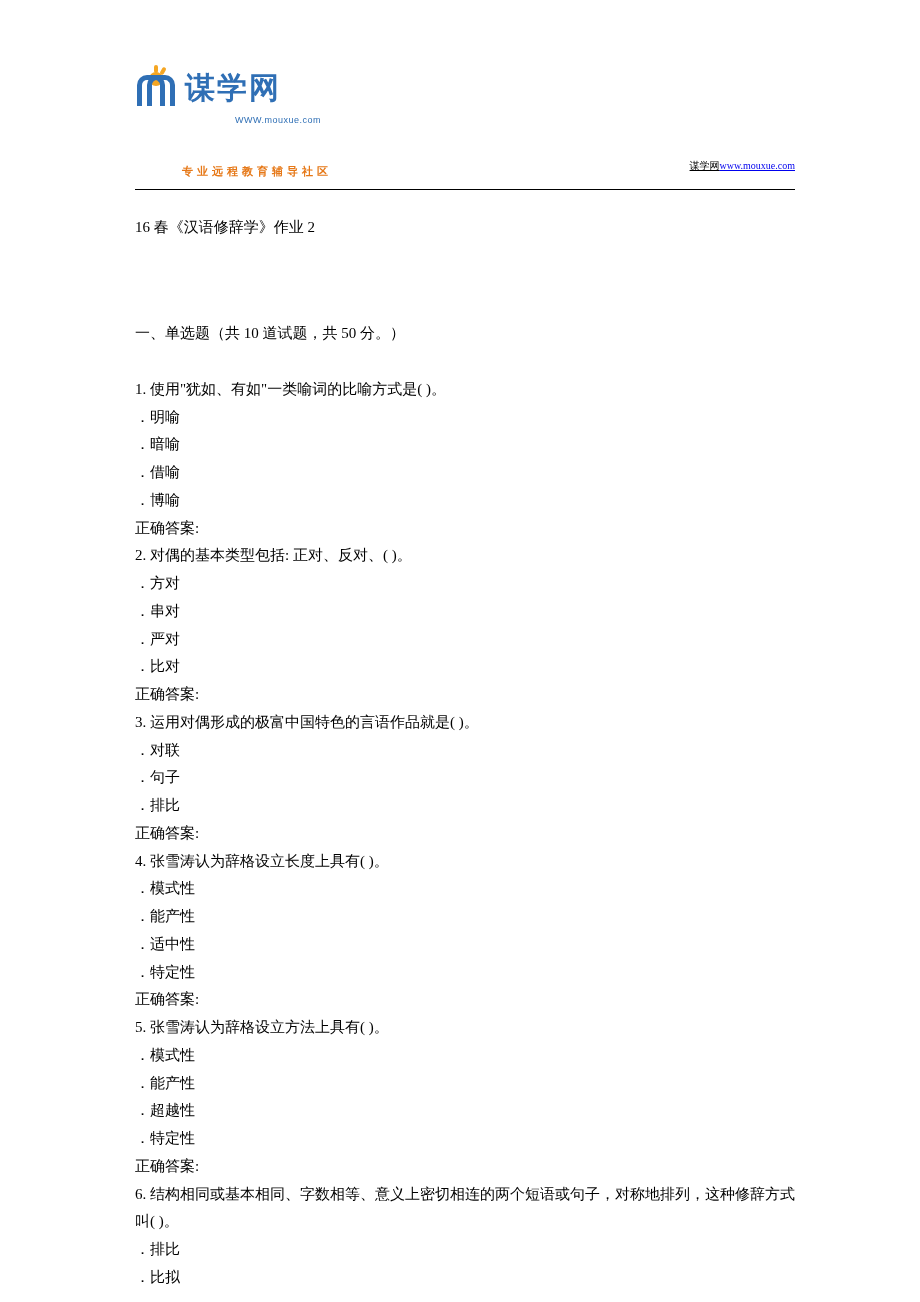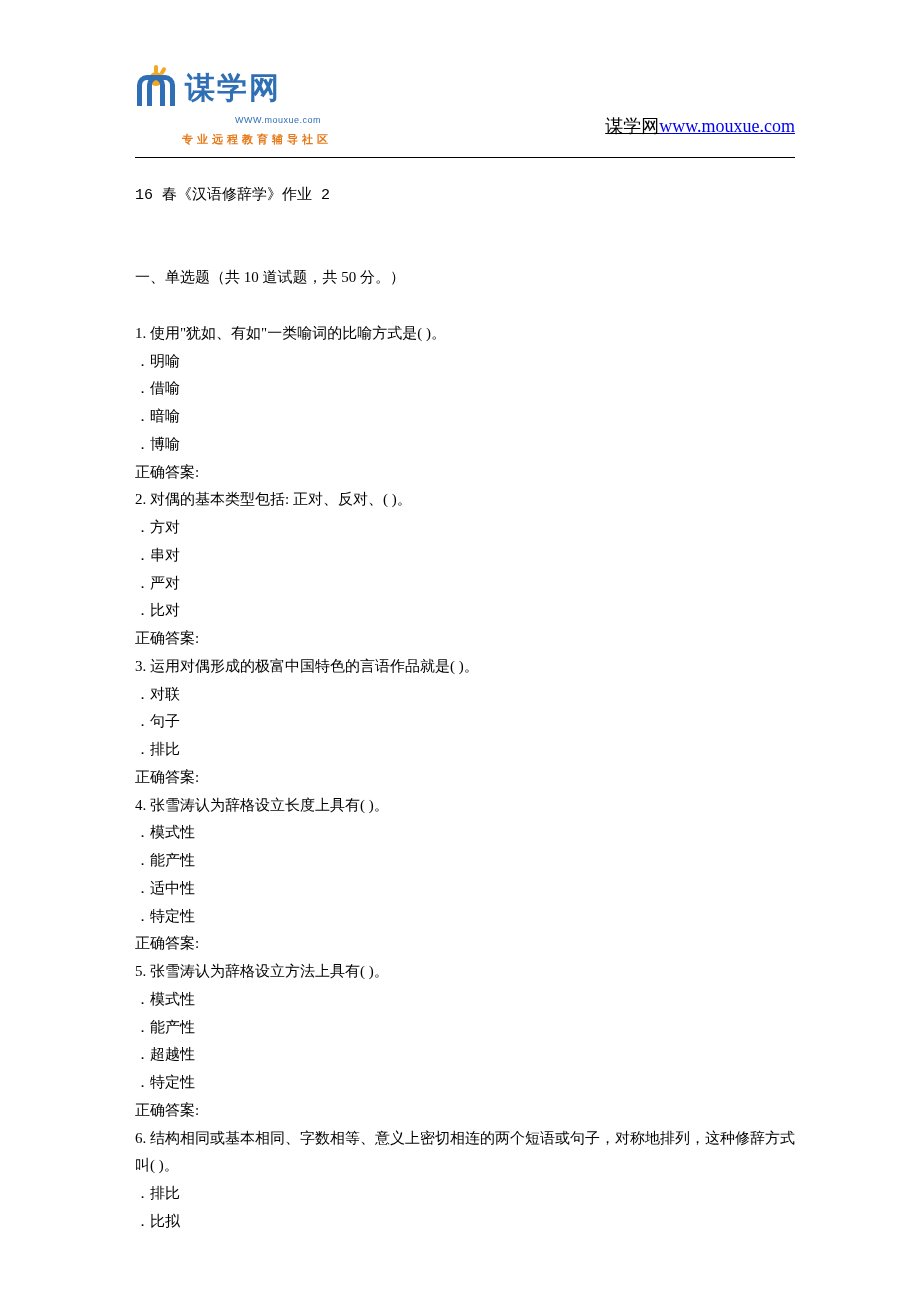--- a/index.html
+++ b/index.html
@@ -1,18 +1,19 @@
 <!DOCTYPE html>
 <html><head>
   <meta charset="utf-8">
   <style>
     * {
       margin: 0;
       padding: 0;
       box-sizing: border-box;
+      gap: 32px;
     }
     body {
       font-family: "SimSun", "宋体", serif;
       background: #fff;
       width: 920px;
       padding: 60px 125px 40px 135px;
       font-size: 15px;
       line-height: 1.85;
       color: #000;
     }
@@ -93,37 +94,36 @@
     .logo-tagline {
       font-family: "Microsoft YaHei", sans-serif;
       font-size: 11px;
       color: #e67817;
       letter-spacing: 4px;
       font-weight: bold;
       margin-top: 1px;
       margin-left: 47px;
     }
     .site-link {
-      font-size: 18px;
+      font-size: 10px;
       color: #000;
       padding-bottom: 6px;
       text-decoration: underline;
     }
     .site-link a {
       color: #0000EE;
       text-decoration: underline;
     }
     .divider {
       border: none;
       border-top: 1.2px solid #000;
       margin: 6px 0 24px 0;
     }
     .title {
-      margin-bottom: 54px;
-      font-family: Liberation Mono, monospace;
+      margin-bottom: 78px;
     }
     .section-header {
       margin-bottom: 28px;
     }
     .question-block {
       margin: 0;
     }
     .line {
       margin: 0;
     }
@@ -156,22 +156,22 @@
 <hr class="divider">
 
 <div class="title">16 春《汉语修辞学》作业 2</div>
 
 <div class="section-header">一、单选题（共 10 道试题，共 50 分。）</div>
 
 <div id="questions">
     <div class="question-block">
       <div class="line">1.  使用"犹如、有如"一类喻词的比喻方式是( )。</div>
       <div class="option">．明喻</div>
+      <div class="option">．暗喻</div>
       <div class="option">．借喻</div>
-      <div class="option">．暗喻</div>
       <div class="option">．博喻</div>
       <div class="line">正确答案:</div>
     </div>
     <div class="question-block">
       <div class="line">2.  对偶的基本类型包括: 正对、反对、( )。</div>
       <div class="option">．方对</div>
       <div class="option">．串对</div>
       <div class="option">．严对</div>
       <div class="option">．比对</div>
       <div class="line">正确答案:</div>

